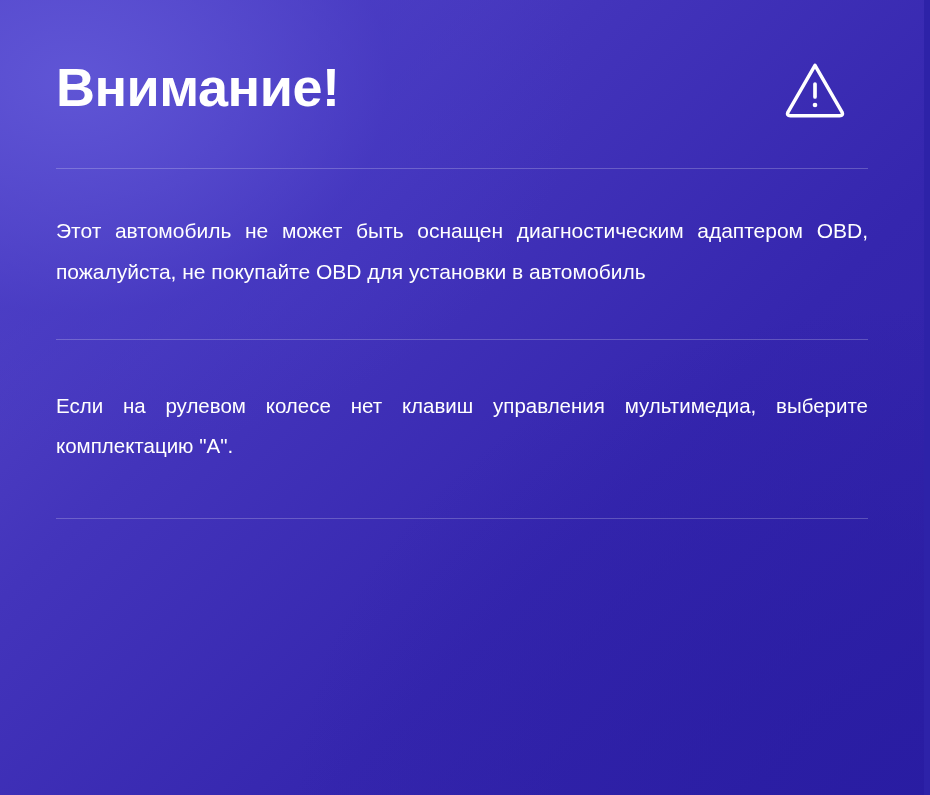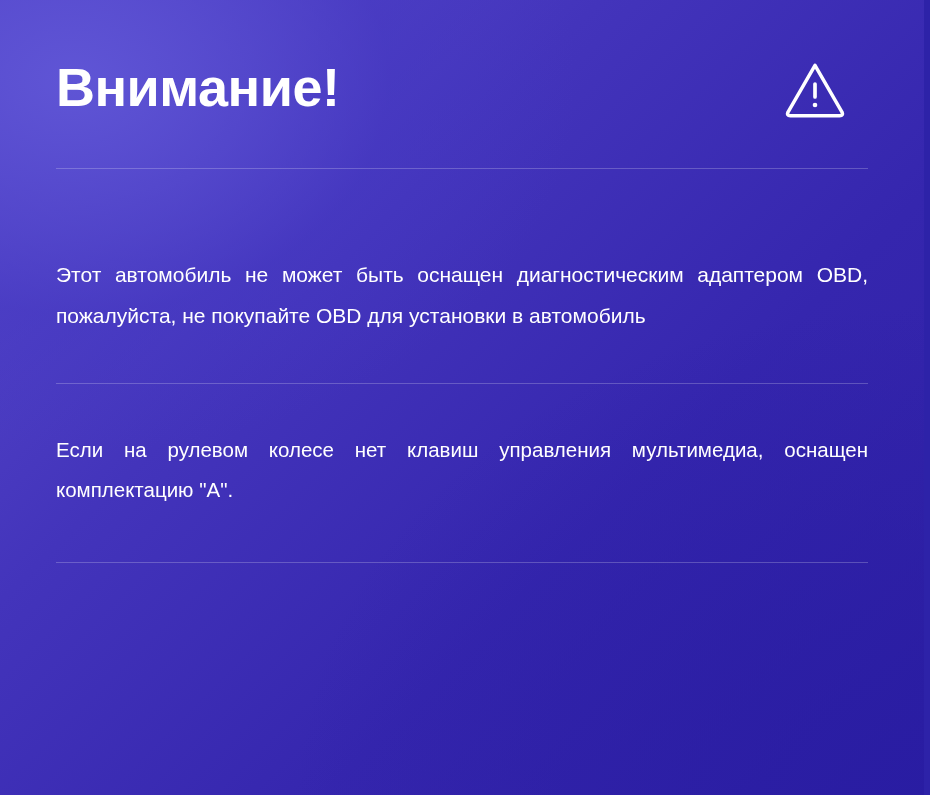--- a/index.html
+++ b/index.html
@@ -73,21 +73,20 @@
     padding: 42px 0 46px 0;
   }
   .section.s2 {
     padding: 46px 0 52px 0;
   }
   .section.s3 {
     padding: 50px 0 0 0;
   }
   .section.s1 p {
     font-size: 21px;
-    margin-top: 44px;
   }
   .section.s2 p,
   .section.s3 p {
     font-size: 20.5px;
   }
 </style>
 </head>
 <body>
 
 <div class="banner">
@@ -105,19 +104,19 @@
 
   <div class="divider"></div>
 
   <div class="section s1">
     <p>Этот автомобиль не может быть оснащен диагностическим адаптером OBD, пожалуйста, не покупайте OBD для установки в автомобиль</p>
   </div>
 
   <div class="divider"></div>
 
   <div class="section s2">
-    <p>Если на рулевом колесе нет клавиш управления мультимедиа, оснащен комплектацию "A".</p>
+    <p>Если на рулевом колесе нет клавиш управления мультимедиа, выберите комплектацию "A".</p>
   </div>
 
   <div class="divider"></div>
 
 
 </div>
 
 </body></html>

